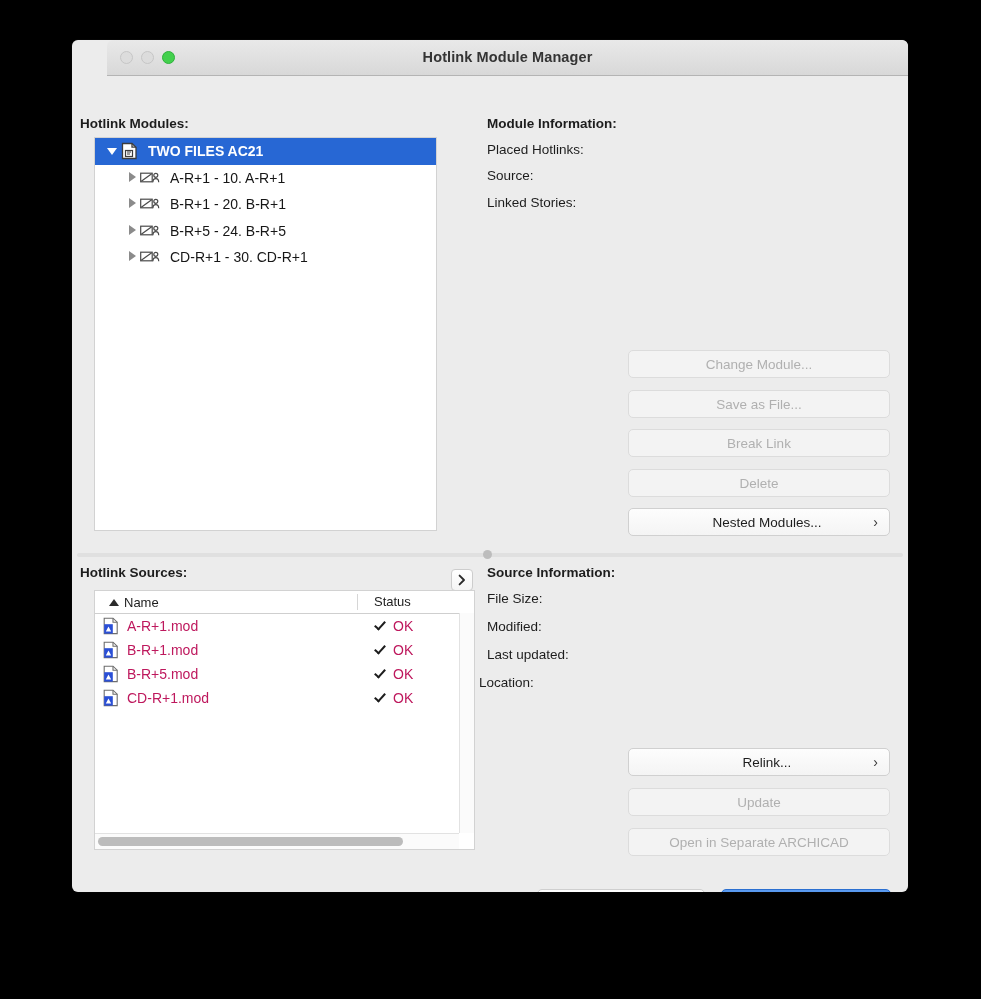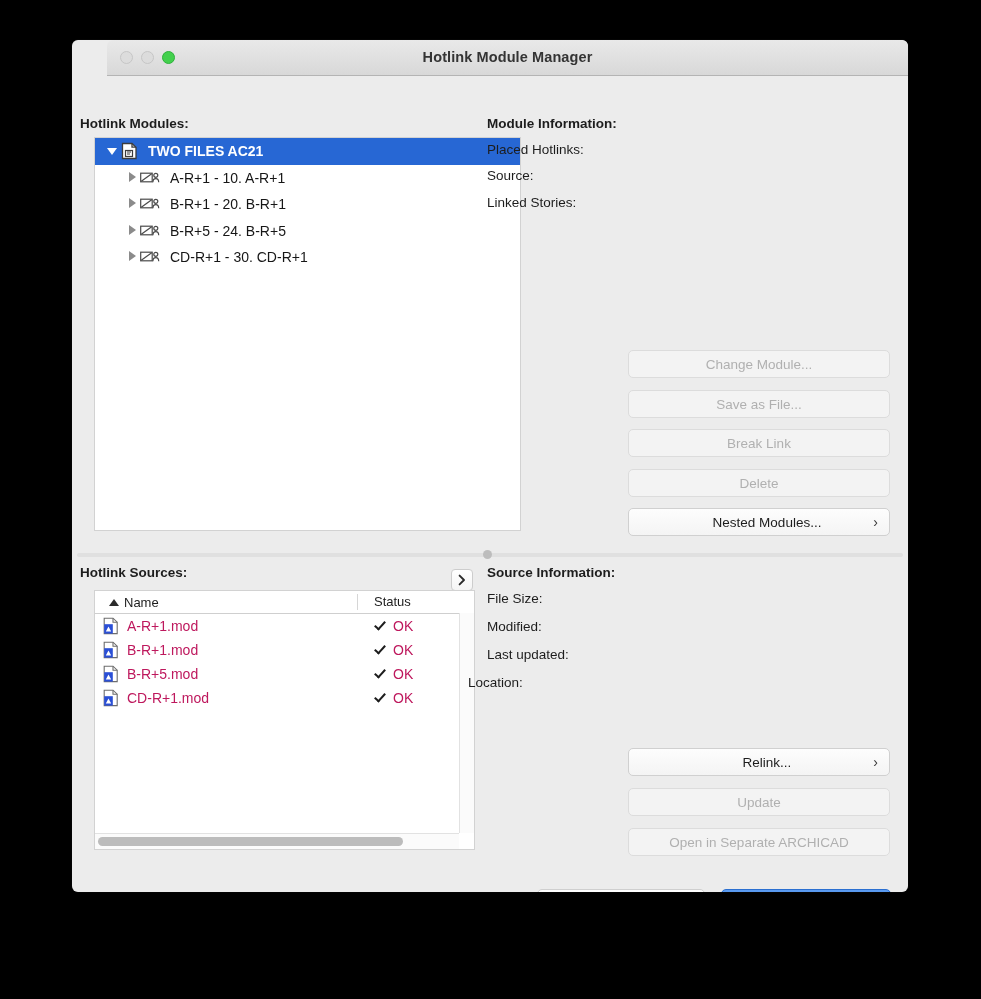--- a/index.html
+++ b/index.html
@@ -58,21 +58,21 @@
     position: absolute;
     font-size: 13.5px;
     font-weight: bold;
     color: #1d1d1d;
   }
 
   
   .treebox {
     position: absolute;
     left: 22px; top: 61px;
-    width: 427px; height: 394px;
+    width: 343px; height: 394px;
     background: #ffffff;
     border: 1px solid #d2d2d2;
     box-sizing: border-box;
     overflow: hidden;
   }
   .tree-row {
     display: flex;
     align-items: center;
     height: 26.5px;
     font-size: 14px;
@@ -489,21 +489,21 @@
       <div class="src-hbar">
         <div class="src-hthumb"></div>
       </div>
       <div class="src-corner"></div>
     </div>
 
     <div class="info-label bold" style="left:415px; top:489px;">Source Information:</div>
     <div class="info-label" style="left:415px; top:515px;">File Size:</div>
     <div class="info-label" style="left:415px; top:543px;">Modified:</div>
     <div class="info-label" style="left:415px; top:571px;">Last updated:</div>
-    <div class="info-label" style="left:396px; top:599px;">Location:</div>
+    <div class="info-label" style="left:407px; top:599px;">Location:</div>
 
     <div class="btn enabled" style="top:672px;justify-content:center;">
       <span>Relink...</span>
       <span class="chev">›</span>
     </div>
     <div class="btn" style="top:712px;">
       <span>Update</span>
     </div>
     <div class="btn" style="top:752px;">
       <span>Open in Separate ARCHICAD</span>

